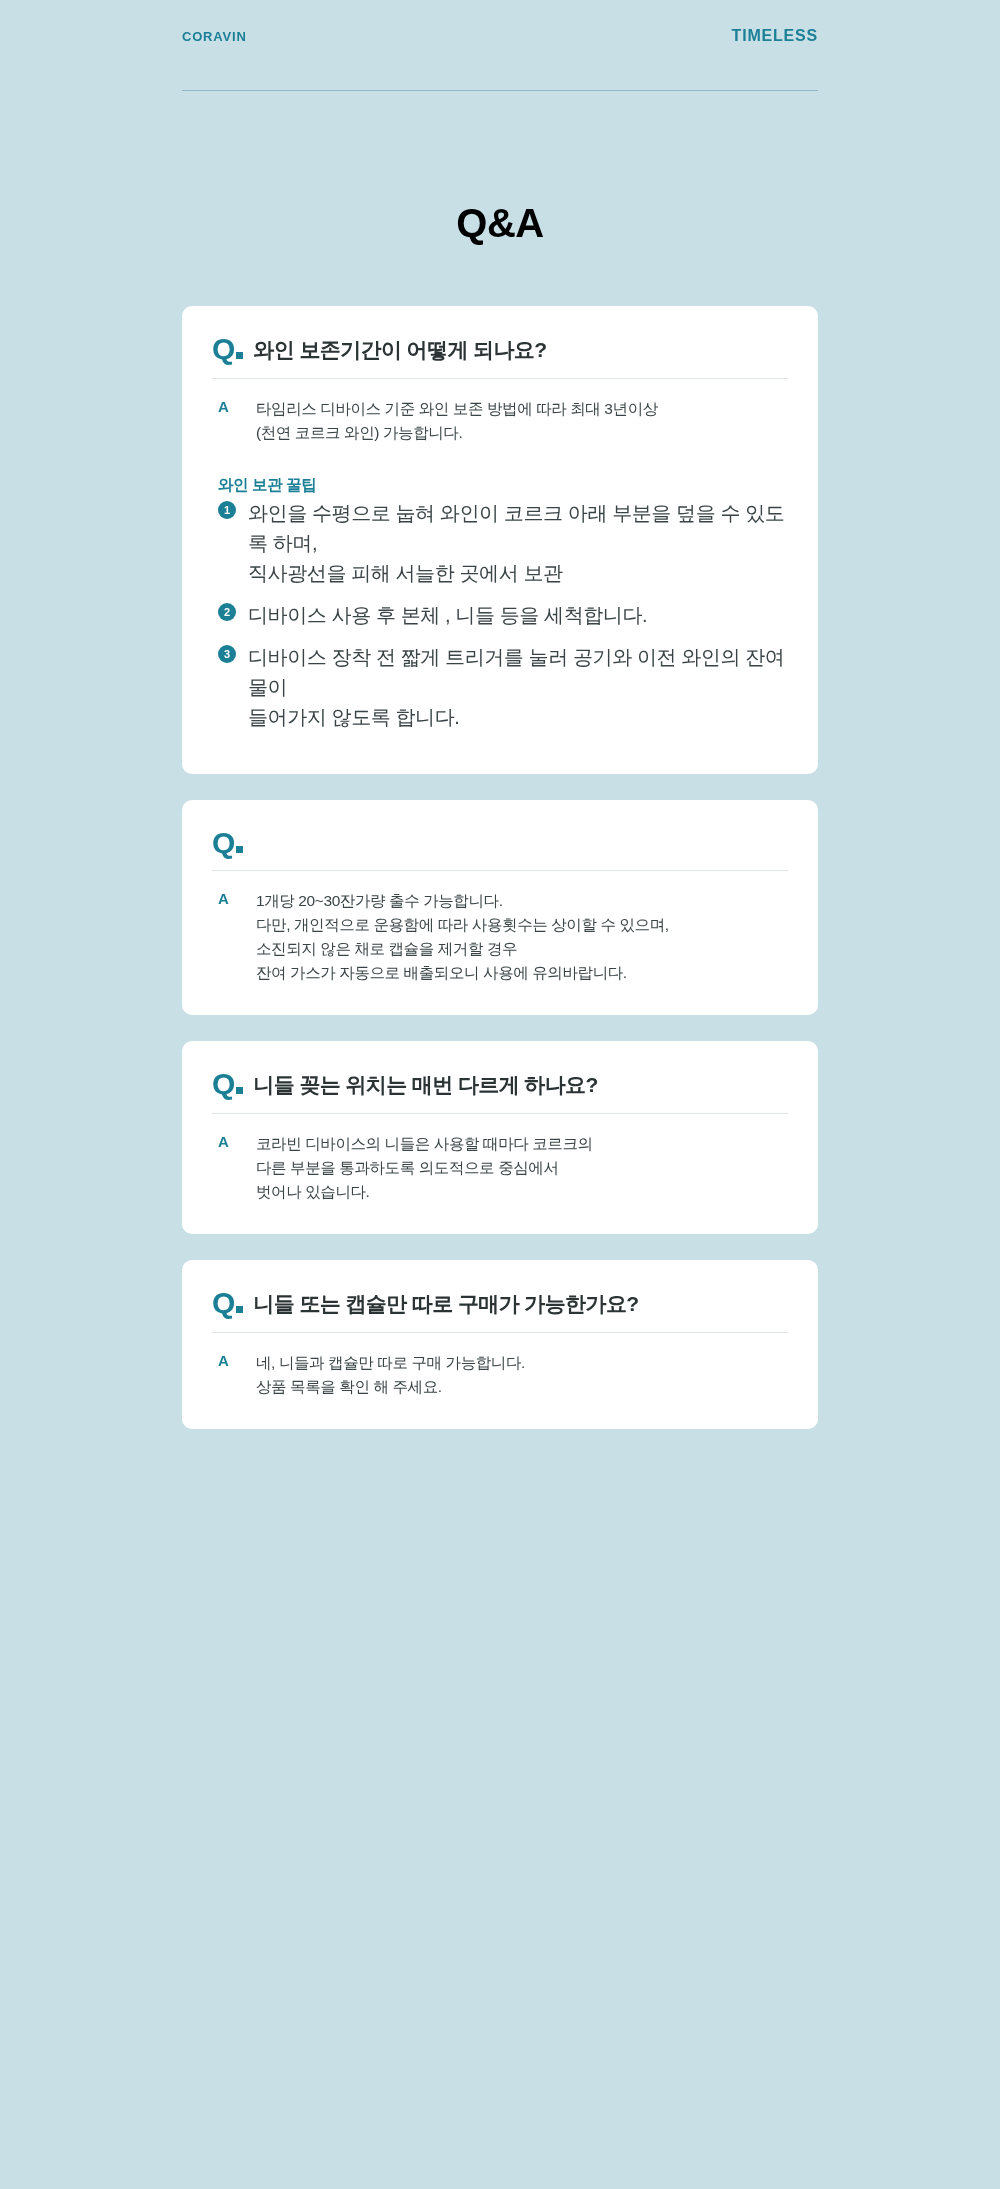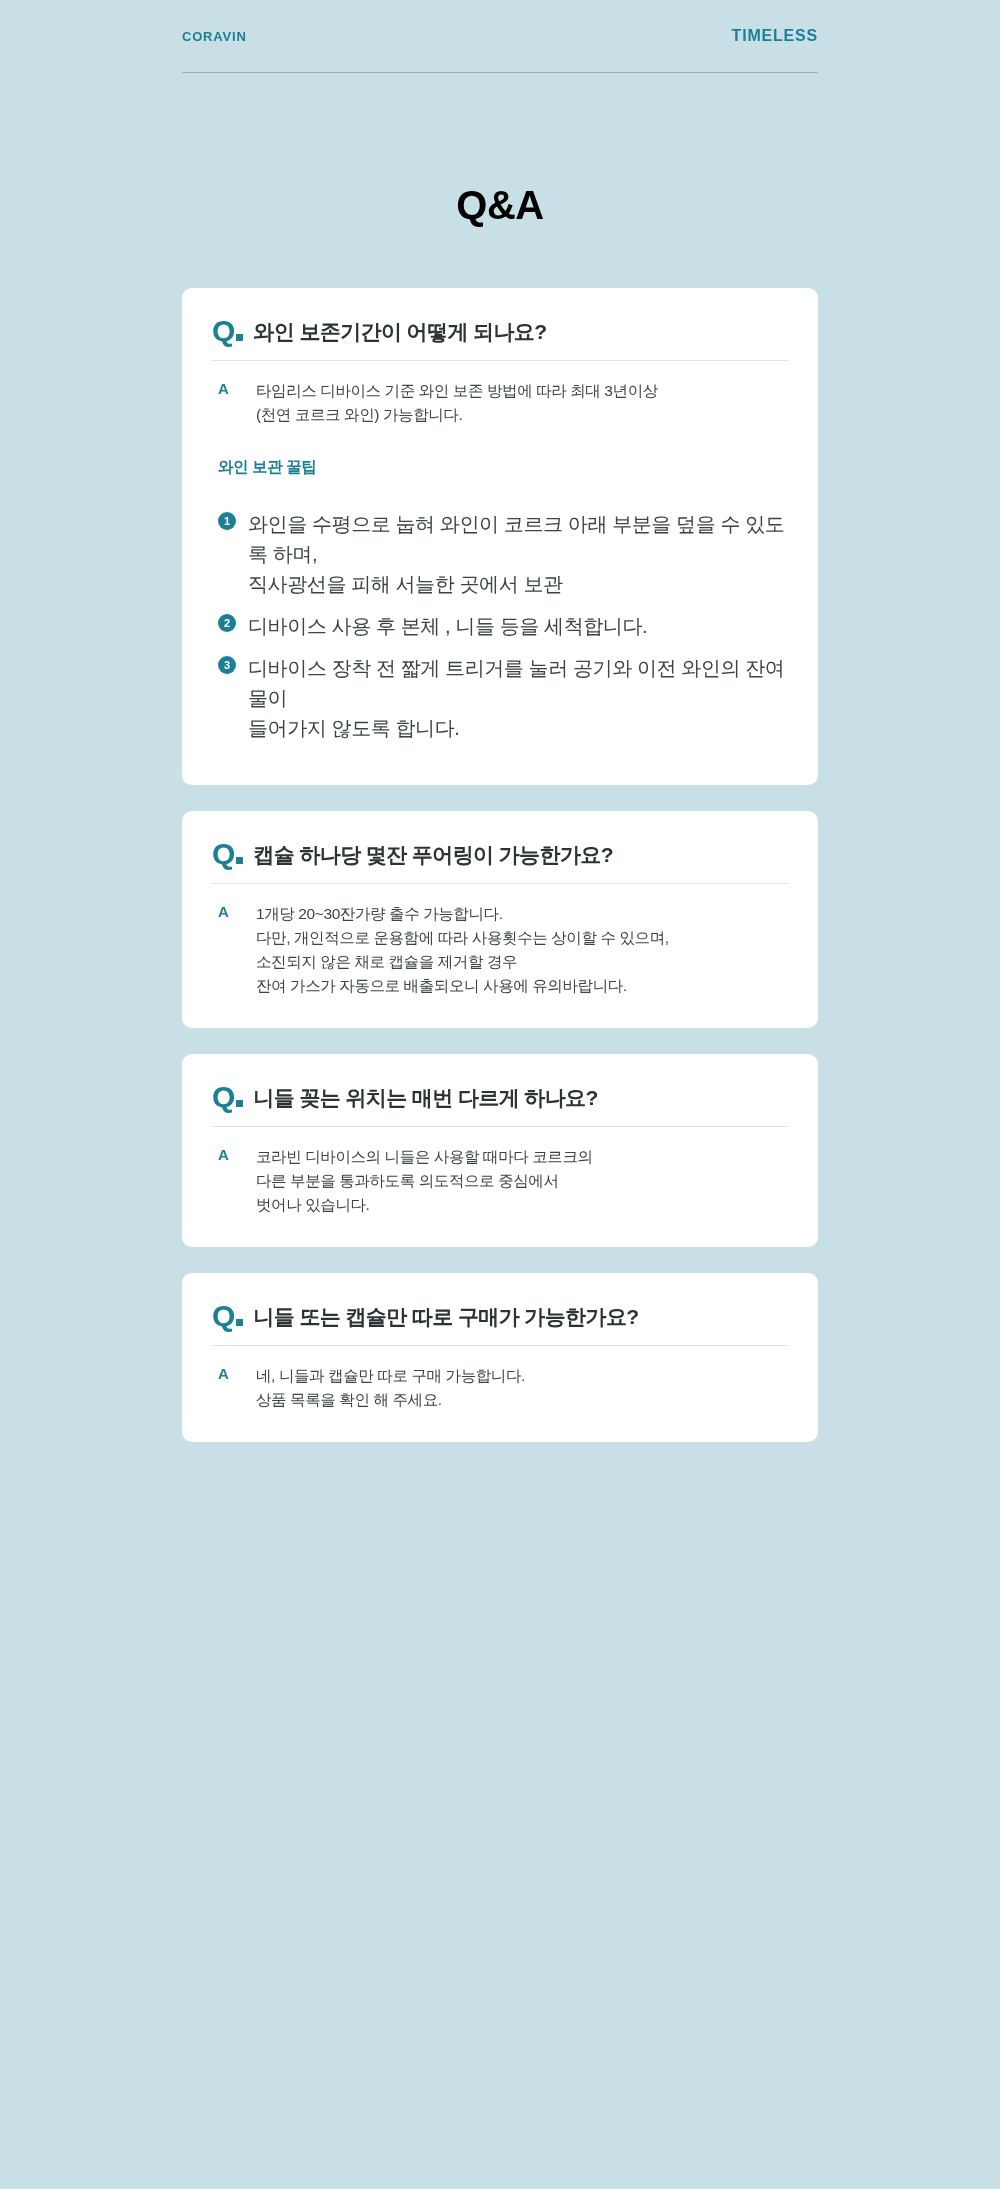--- a/index.html
+++ b/index.html
@@ -21,21 +21,21 @@
   }
 
   
   .header {
     height: 72px;
     display: flex;
     align-items: center;
     justify-content: space-between;
     border-bottom: 1px solid #8fb8c4;
     margin: 0 40px;
-    padding-bottom: 0;
+    padding-bottom: 18px;
   }
   .brand-left {
     font-size: 13px;
     font-weight: bold;
     letter-spacing: 0.8px;
     color: #1b7f96;
   }
   .brand-right {
     font-size: 16px;
     font-weight: bold;
@@ -121,21 +121,21 @@
   
   .tips {
     margin-top: 30px;
     padding-left: 6px;
   }
   .tips-title {
     font-size: 15.5px;
     font-weight: bold;
     color: #1b7f96;
     letter-spacing: -0.4px;
-    margin-bottom: 31px;
+    margin-bottom: 2px;
   }
   .tip-item {
     display: flex;
     gap: 12px;
     margin-bottom: 12px;
     align-items: flex-start;
   }
   .tip-num {
     flex: 0 0 auto;
     width: 18px;
@@ -197,21 +197,20 @@
           <div class="tip-num">3</div>
           <div class="tip-text">디바이스 장착 전 짧게 트리거를 눌러 공기와 이전 와인의 잔여물이
 들어가지 않도록 합니다.</div>
         </div>
       </div>
     </div>
 
     <div class="card">
       <div class="q-row">
         <div class="q-mark"><span>Q</span><span class="dot"></span></div>
-        <div class="q-text">캡슐 하나당 몇잔 푸어링이 가능한가요?</div>
       </div>
       <div class="a-row">
         <div class="a-mark">A</div>
         <div class="a-text">1개당 20~30잔가량 출수 가능합니다.
 다만, 개인적으로 운용함에 따라 사용횟수는 상이할 수 있으며,
 소진되지 않은 채로 캡슐을 제거할 경우
 잔여 가스가 자동으로 배출되오니 사용에 유의바랍니다.</div>
       </div>
     </div>
 

